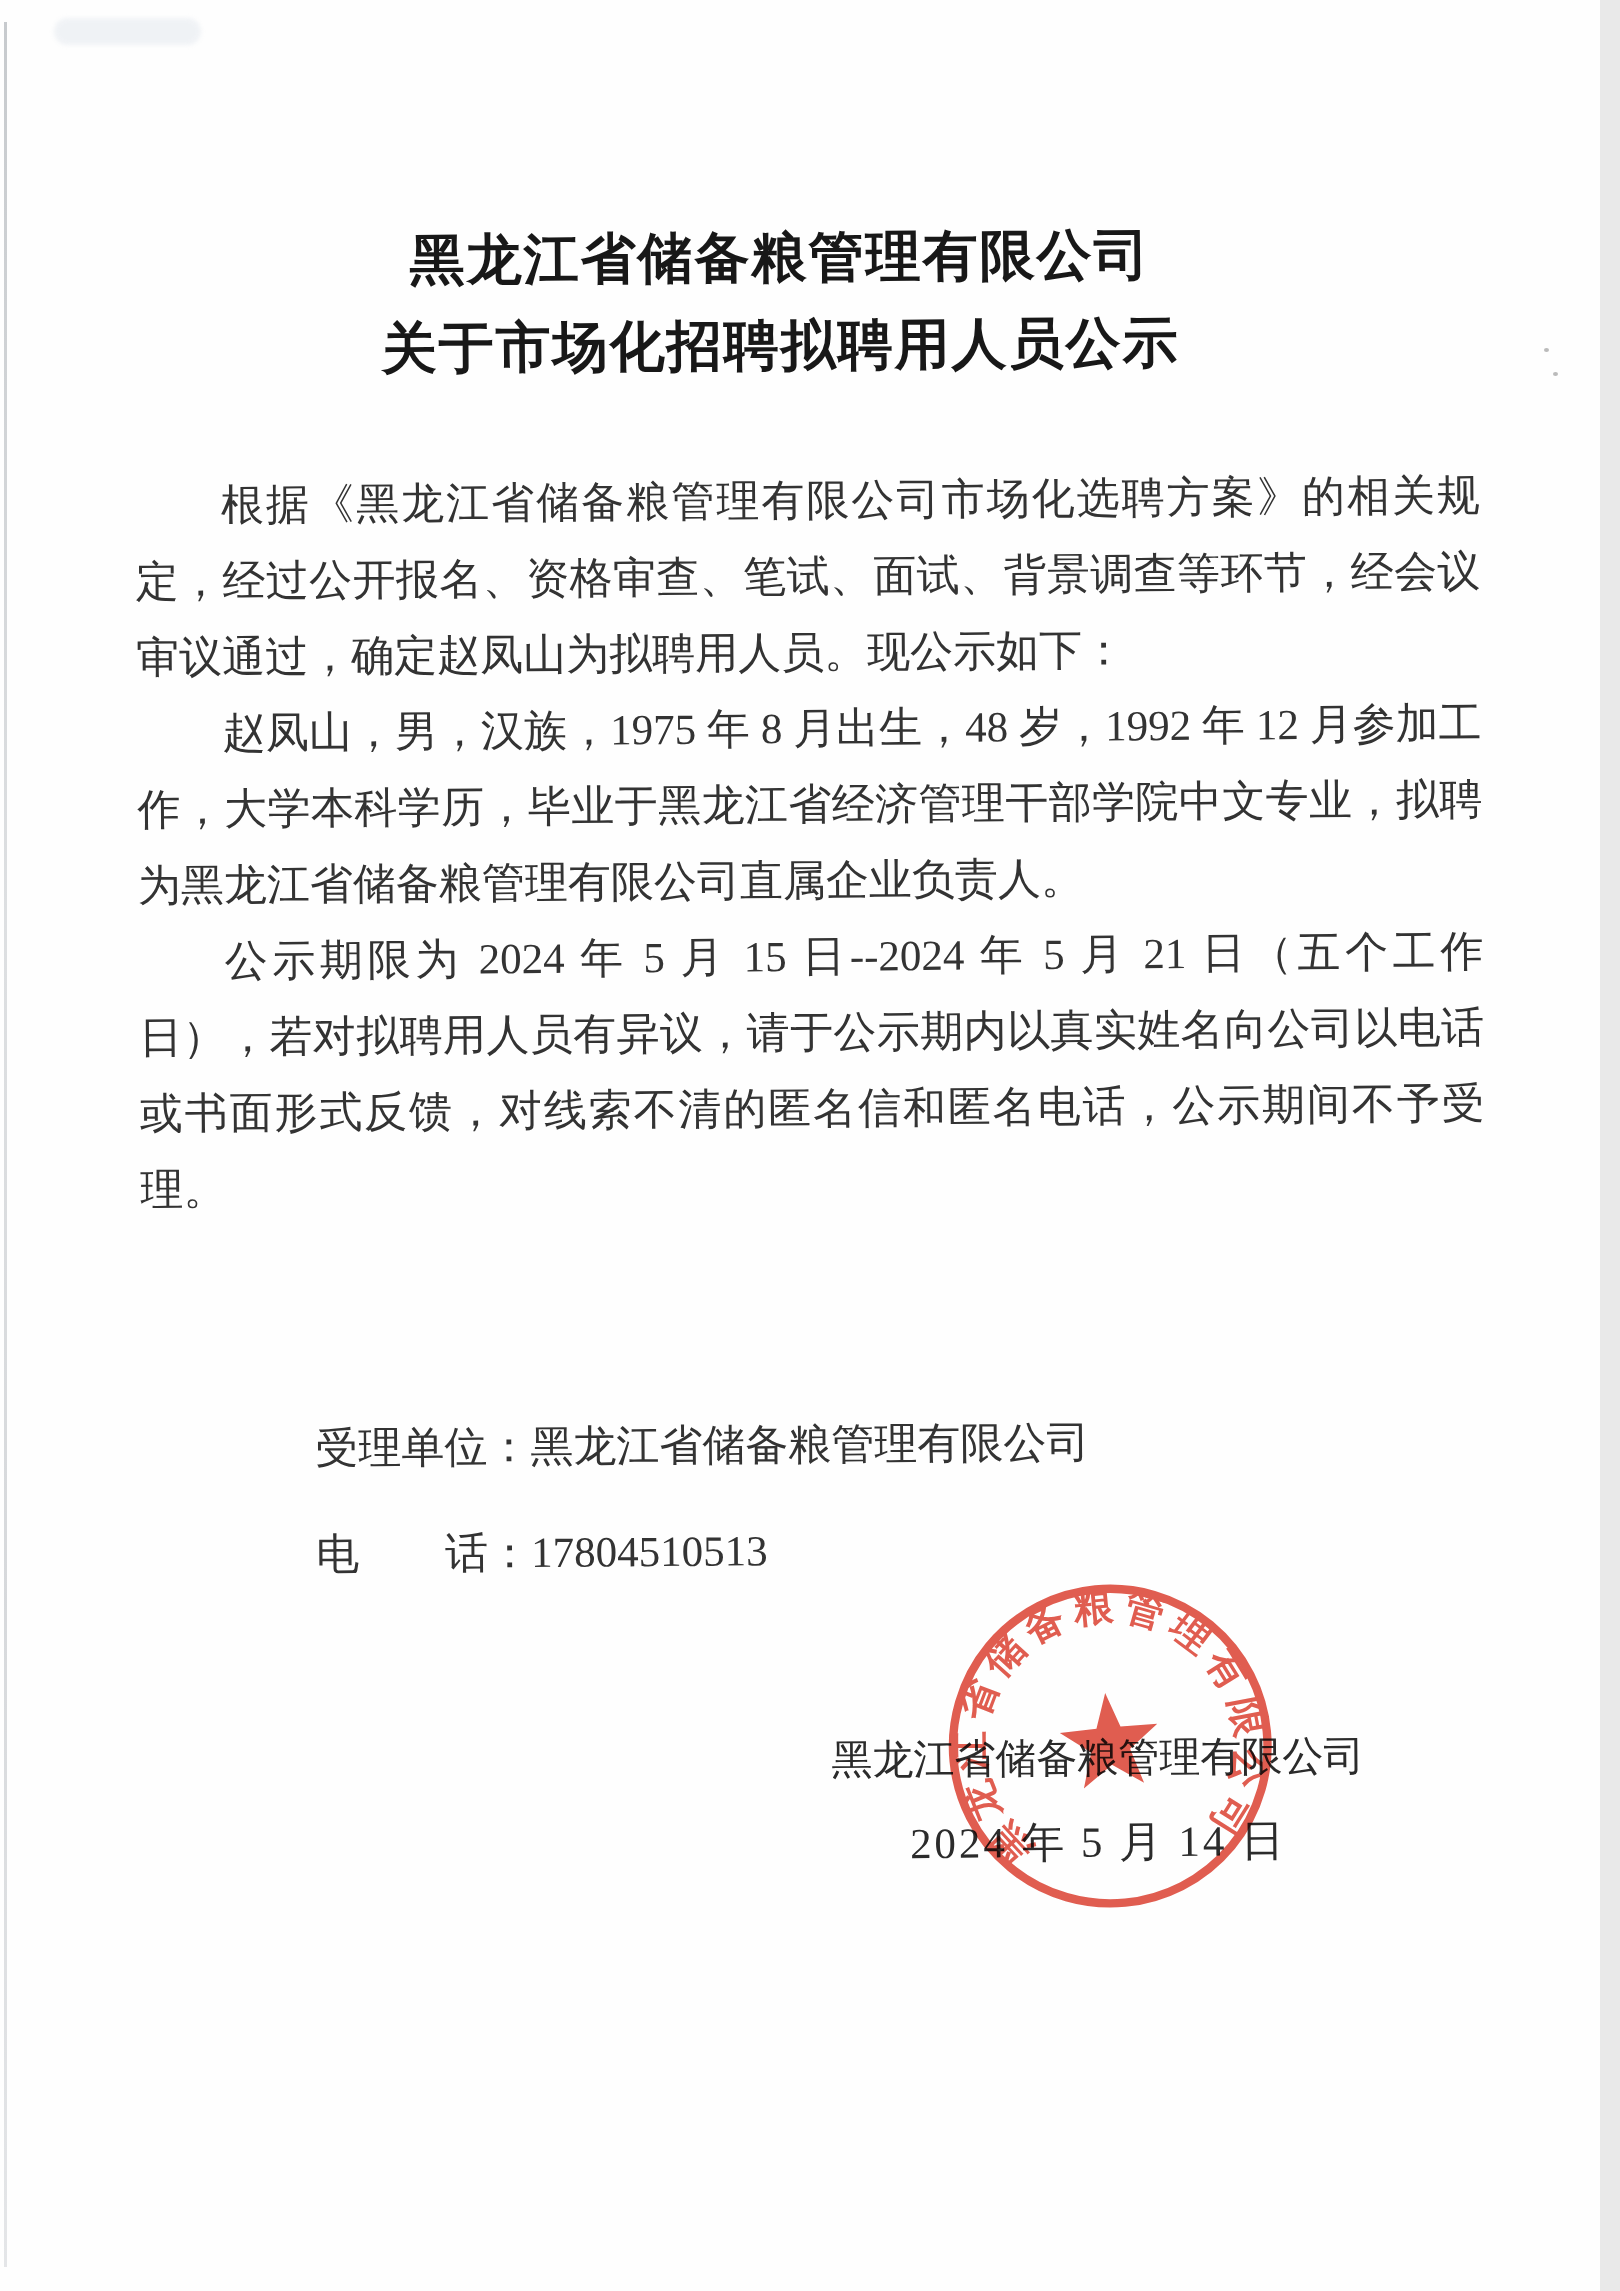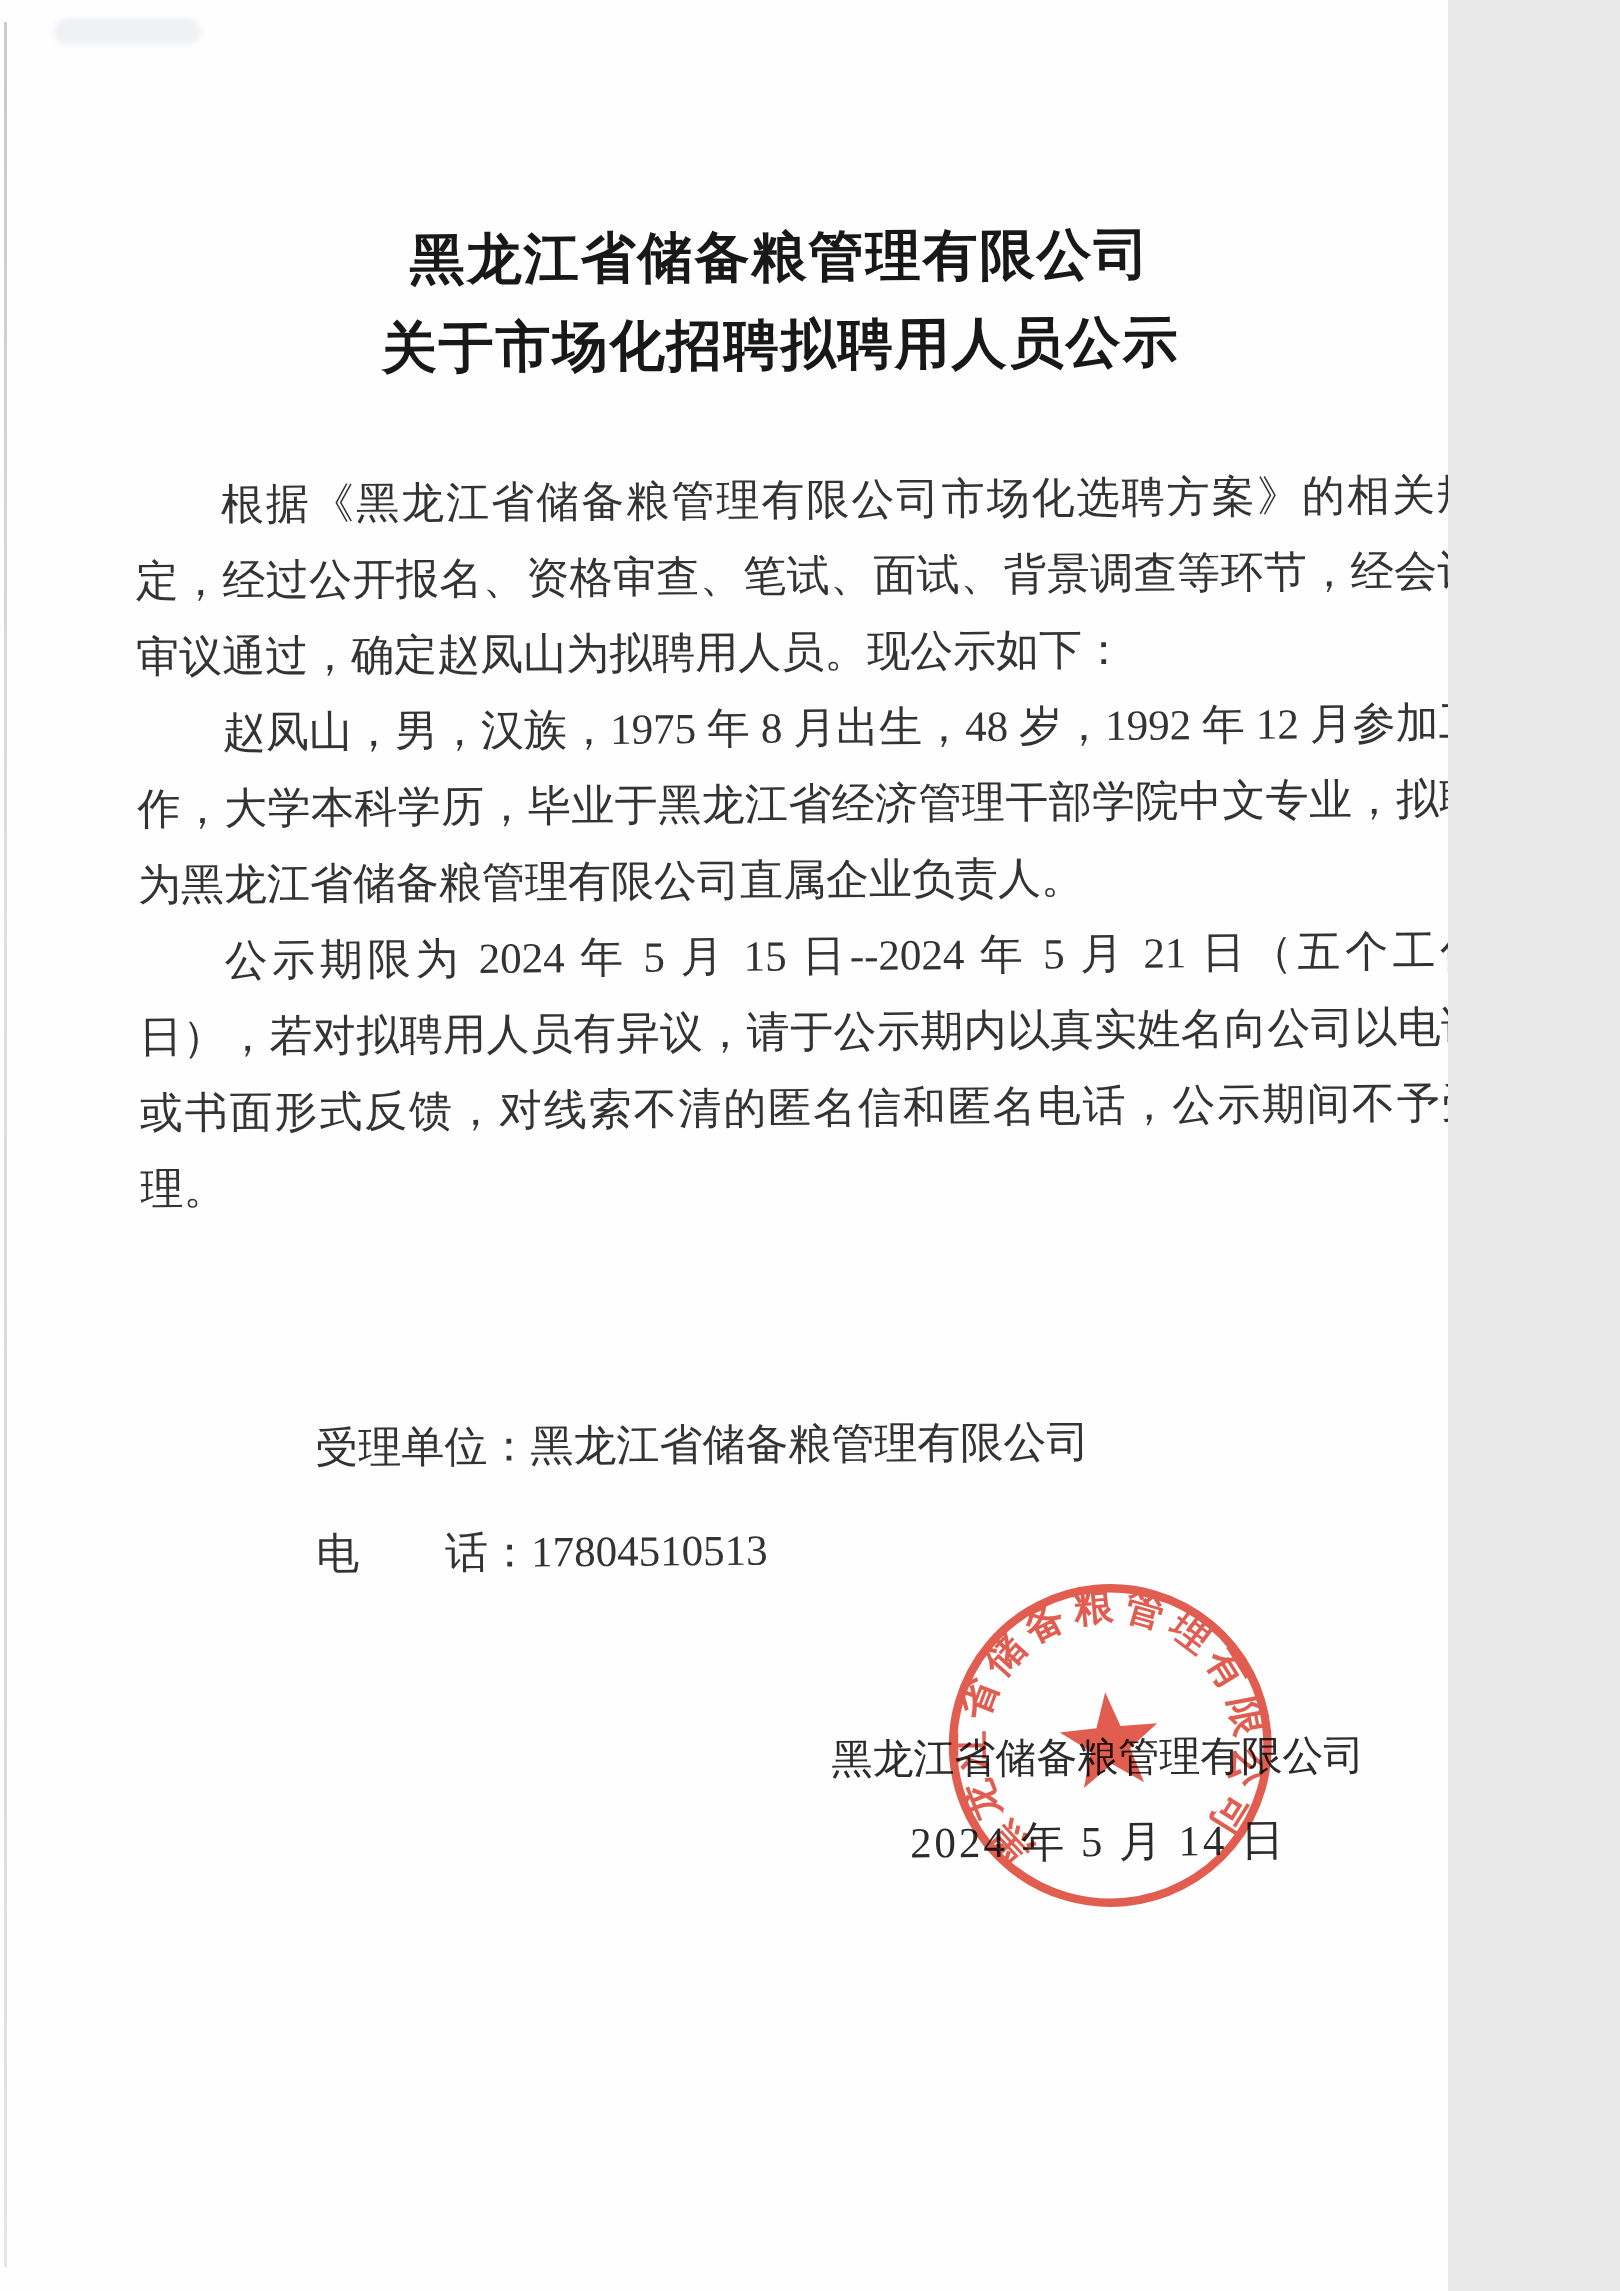--- a/index.html
+++ b/index.html
@@ -1,18 +1,18 @@
 <!DOCTYPE html>
 <html><head>
 <meta charset="utf-8">
 <style>
   html,body{margin:0;padding:0;background:#e9e9e9;}
   .page{
     position:relative;
-    width:1448px;height:2292px;
+    width:1600px;height:2292px;
     background:#fefefe;
     overflow:hidden;
     font-family:"Liberation Serif","DejaVu Serif",serif;
     color:#2e2e2e;
   }
   
   .edge-line{
     position:absolute;left:3.9px;top:21.6px;width:2.9px;height:2245px;
     background:linear-gradient(180deg,#9aa0a6 0%,#c2c6ca 40%,#b6babf 70%,#cfd2d6 100%);
     opacity:.55;

